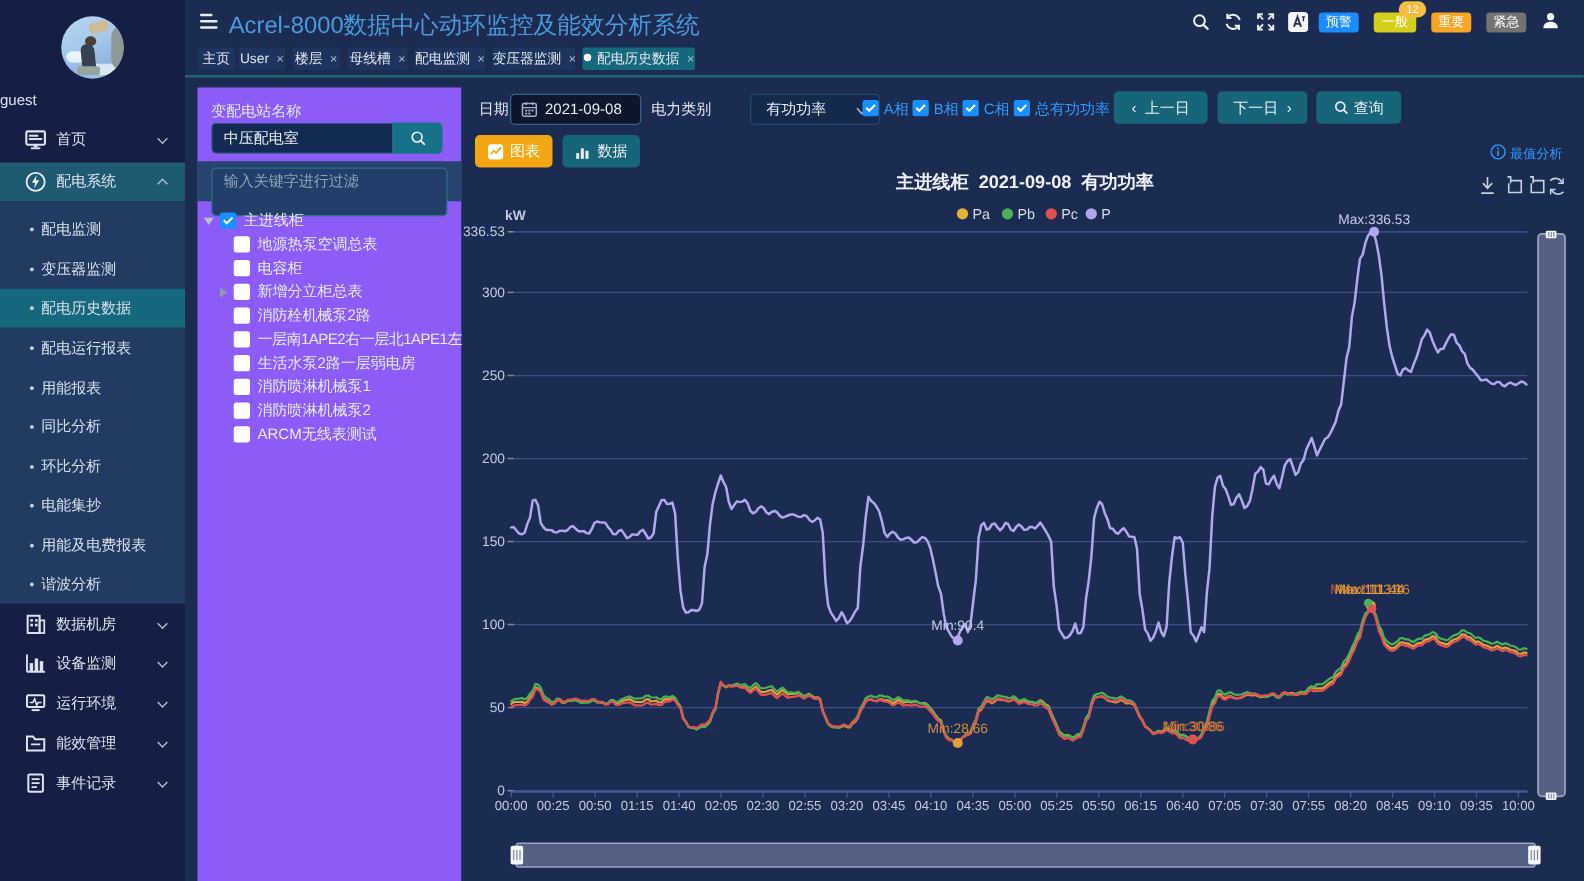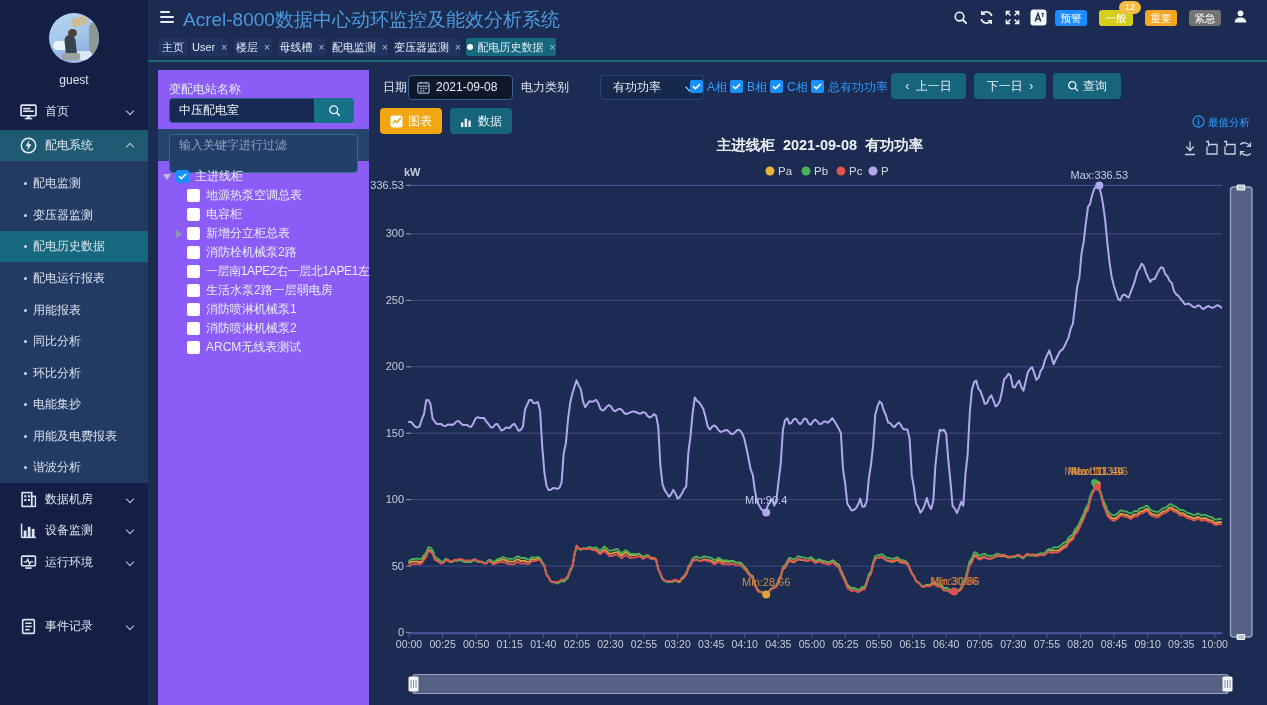--- a/index.html
+++ b/index.html
@@ -9,21 +9,21 @@
 #side{position:absolute;left:0;top:0;width:148px;height:705px;background:#151e44;z-index:5;}
 #avatar{position:absolute;left:49px;top:13px;width:50px;height:50px;border-radius:50%;
  background:linear-gradient(155deg,#b9d7f2 0%,#a6c9ec 40%,#8fb4e0 75%,#b7cde8 100%);overflow:hidden;}
 #avatar .cl{position:absolute;left:4px;top:28px;width:22px;height:9px;border-radius:6px;background:rgba(255,255,255,.8);}
 #avatar .cl2{position:absolute;left:22px;top:38px;width:24px;height:9px;border-radius:6px;background:rgba(255,255,255,.65);}
 #avatar .rock{position:absolute;right:-6px;top:8px;width:16px;height:36px;border-radius:8px 2px 4px 10px;background:#8d9894;}
 #avatar .fig{position:absolute;left:16px;top:22px;width:11px;height:20px;border-radius:5px 6px 2px 2px;background:#37414f;transform:rotate(-6deg);}
 #avatar .fh{position:absolute;left:19px;top:16px;width:9px;height:8px;border-radius:50%;background:#4a4038;}
 #avatar .ftop{position:absolute;left:22px;top:4px;width:16px;height:9px;border-radius:4px;background:#cdbd96;transform:rotate(-14deg);}
 #avatar .fb{position:absolute;left:13px;top:40px;width:18px;height:7px;border-radius:2px;background:#9aa3a0;}
-#guest{position:absolute;left:0;top:73px;width:148px;text-align:center;color:#dfe5f0;font-size:12px;}
+#guest{position:absolute;left:0;top:73px;width:148px;color:#dfe5f0;font-size:12px;}
 .mi{position:absolute;left:0;width:148px;height:31px;color:#dde4f0;font-size:12px;line-height:31px;}
 .mi .ic{position:absolute;left:20px;top:7px;width:17px;height:17px;}
 .mi .tx{position:absolute;left:45px;}
 .chev{position:absolute;right:15px;top:12px;width:6px;height:6px;border-right:1.4px solid #c3cbdd;border-bottom:1.4px solid #c3cbdd;transform:rotate(45deg);}
 .chevup{transform:rotate(-135deg);top:14px;}
 .sub{position:absolute;left:0;width:148px;height:31px;color:#d8e0ee;font-size:12px;line-height:31px;}
 .sub .dot{position:absolute;left:24px;top:14px;width:3px;height:3px;border-radius:50%;background:#cfd6e6;}
 .sub .tx{position:absolute;left:33px;}
 .tealband{background:#1e5a72;}
 .tealsel{background:#15687d;}
@@ -158,20 +158,28 @@
    <span class="tx">设备监测</span>
       <span class="chev"></span>
  </div>
  <div class="mi" style="top:547px;">
    <svg class="ic" viewBox="0 0 16 16">
         <rect x="1.5" y="2" width="13" height="9" rx="1" fill="none" stroke="#dde4f0" stroke-width="1.5"></rect>
         <path d="M3.5 7.5 L6 7.5 L7.3 4.8 L8.8 9.5 L10 7.5 L12.5 7.5" fill="none" stroke="#dde4f0" stroke-width="1.2"></path>
         <rect x="5" y="12.5" width="6" height="1.5" fill="#dde4f0"></rect>
       </svg>
    <span class="tx">运行环境</span>
+      <span class="chev"></span>
+ </div>
+ <div class="mi" style="top:579px;">
+   <svg class="ic" viewBox="0 0 16 16">
+        <path d="M1.5 3 L6 3 L7.5 5 L14.5 5 L14.5 13.5 L1.5 13.5 Z" fill="none" stroke="#dde4f0" stroke-width="1.5"></path>
+        <path d="M4.5 9 L11.5 9" stroke="#dde4f0" stroke-width="1.3"></path>
+      </svg>
+   <span class="tx">能效管理</span>
       <span class="chev"></span>
  </div>
  <div class="mi" style="top:611px;">
    <svg class="ic" viewBox="0 0 16 16">
         <rect x="2.5" y="1.5" width="11" height="13" rx="1" fill="none" stroke="#dde4f0" stroke-width="1.5"></rect>
         <path d="M5 5 L11 5 M5 8 L11 8 M5 11 L9 11" stroke="#dde4f0" stroke-width="1.3"></path>
       </svg>
    <span class="tx">事件记录</span>
       <span class="chev"></span>
  </div>

